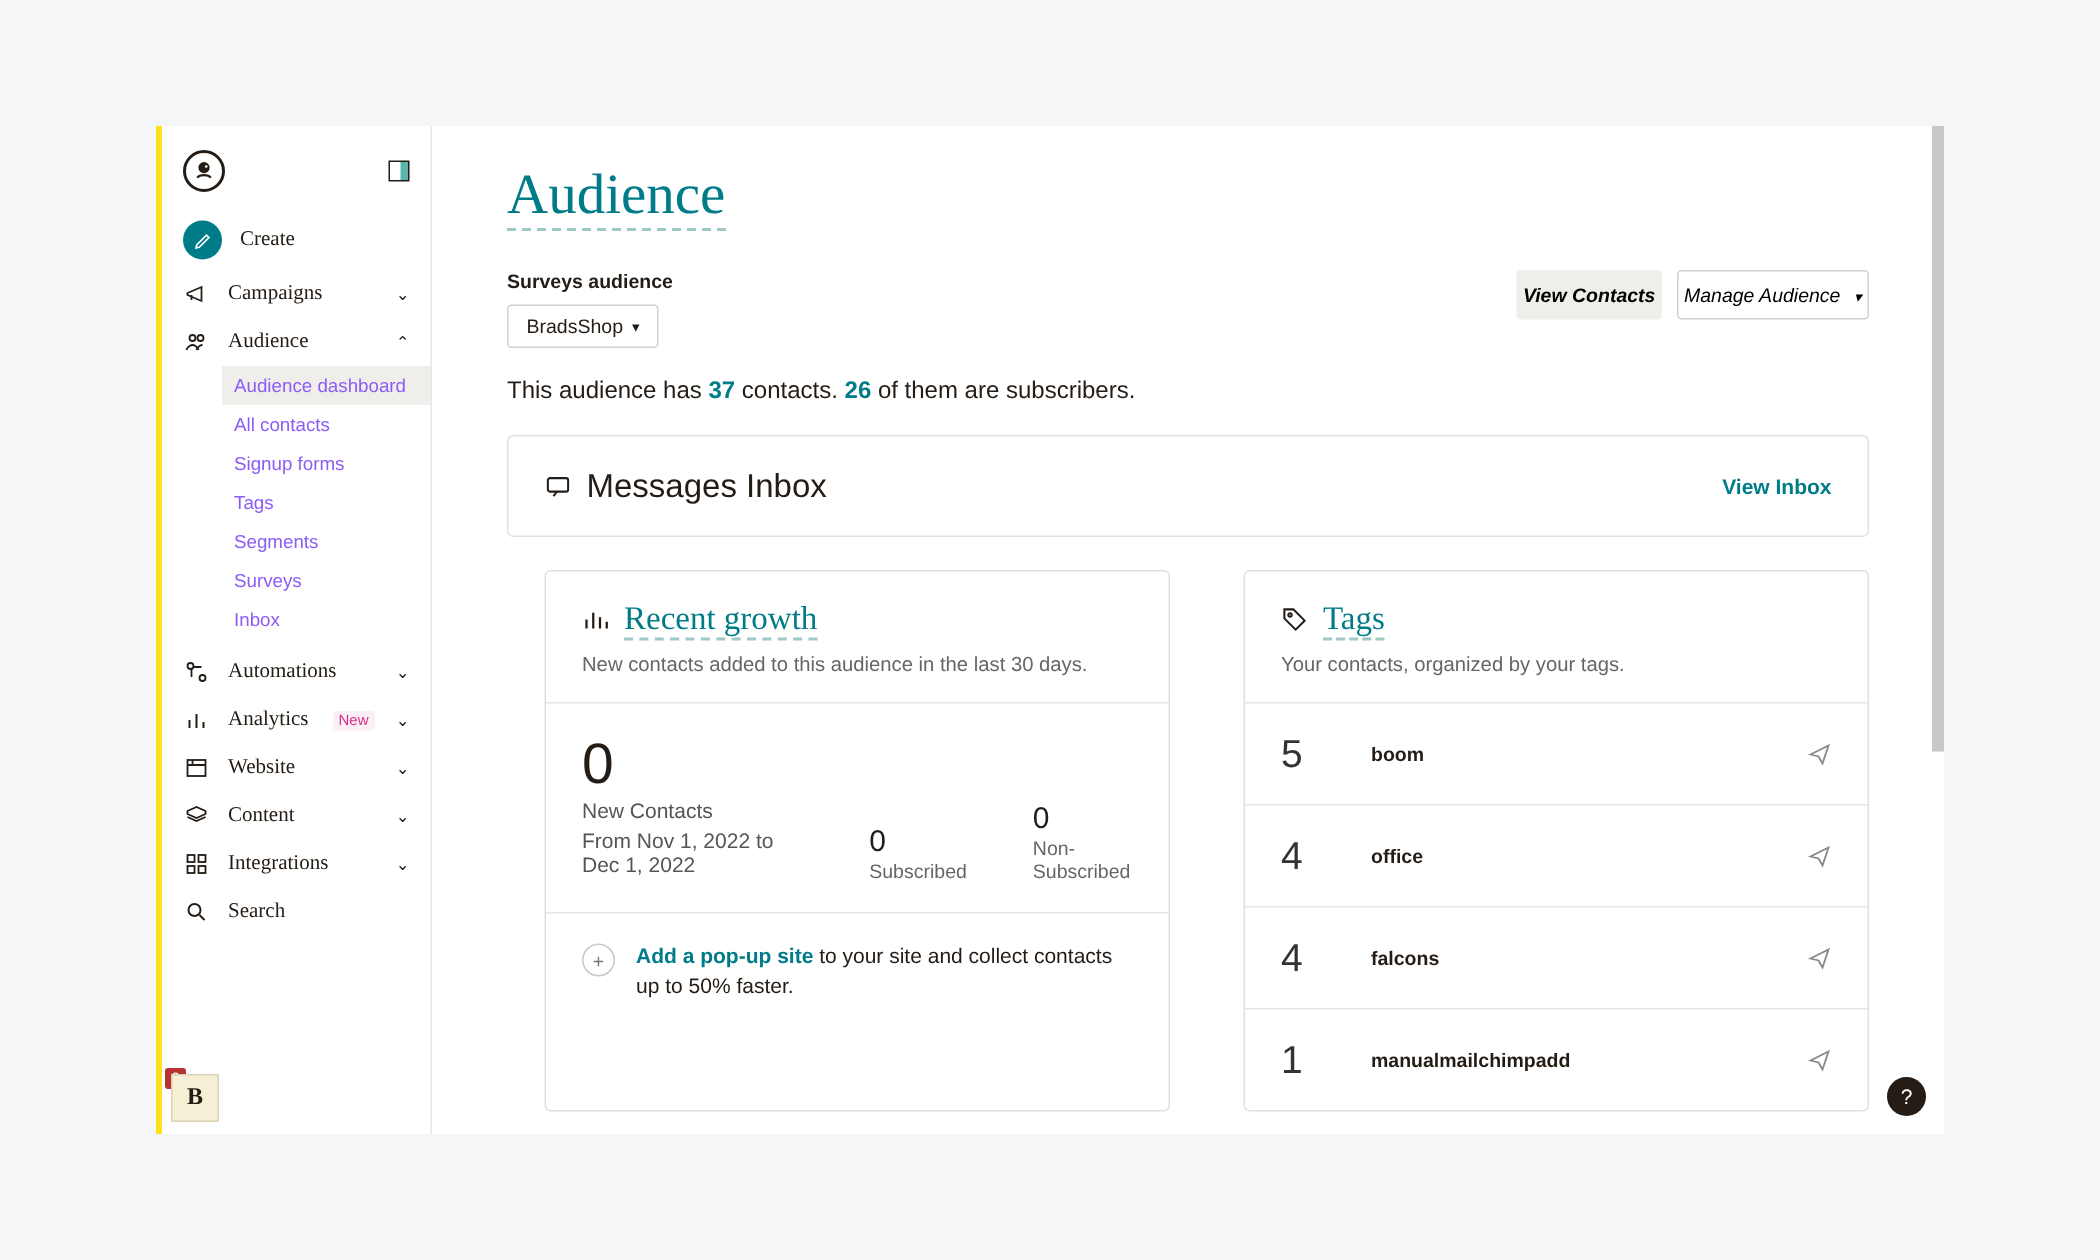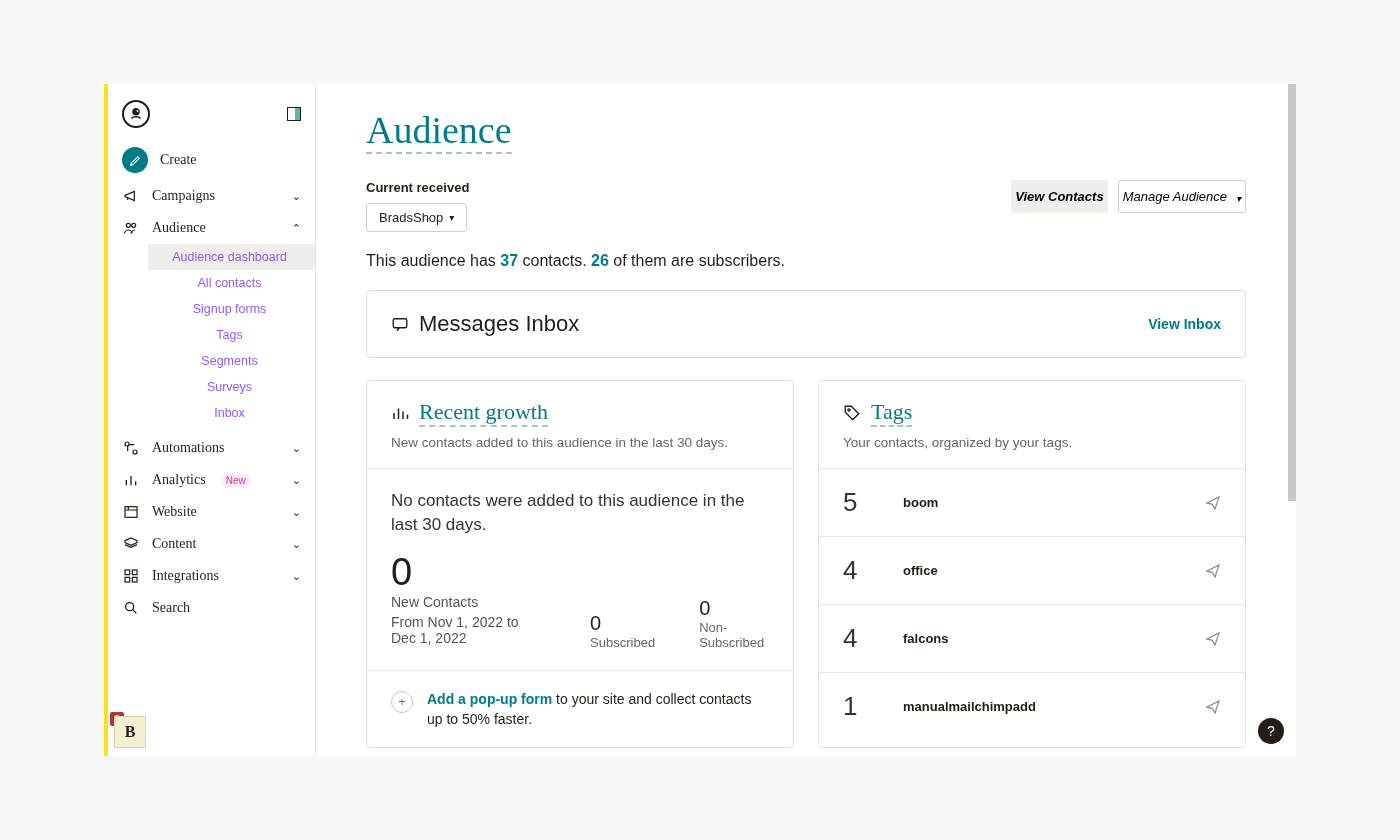--- a/index.html
+++ b/index.html
@@ -17,27 +17,26 @@
     top: 84px;
     right: 104px;
     bottom: 84px;
     background: #fff;
     border-left: 4px solid #ffe01b;
     display: flex;
     overflow: hidden;
   }
   
   .sidebar {
-    width: 208px;
+    width: 180px;
     border-right: 1px solid #e6e6e6;
     display: flex;
     flex-direction: column;
     padding-top: 8px;
     position: relative;
-    text-align: center;
   }
   .sidebar-top {
     display: flex;
     align-items: center;
     justify-content: space-between;
     padding: 8px 14px 12px 14px;
   }
   .logo {
     width: 28px; height: 28px; border-radius: 50%;
     border: 2px solid #241c15;
@@ -114,21 +113,21 @@
   .summary-line { font-size:16px; margin-top:20px; }
   .summary-line .num { color:#007c89; font-weight:600; }
   .card {
     border:1px solid #e0e0e0; border-radius:4px; background:#fff;
   }
   .inbox-card { margin-top:20px; padding:20px 24px; display:flex; justify-content:space-between; align-items:flex-start; }
   .inbox-left h2 { font-size:22px; font-weight:500; display:flex; align-items:center; gap:10px; }
   .inbox-left p { font-size:14px; color:#666; margin-top:6px; }
   .view-inbox { color:#007c89; font-size:14px; font-weight:700; cursor:pointer; align-self:center; }
   .grid2 { display:flex; gap:24px; margin-top:22px; }
-  .grid2 > .card { flex:1; }
+  .grid2 > .card { flex:1;margin-left:25px; }
   .panel-head { padding:18px 24px; }
   .panel-head h3 {
     font-family: Georgia, serif; color:#007c89; font-size:22px; font-weight:400;
     border-bottom:2px dashed #9ec9c6; display:inline;
   }
   .panel-head .sub { font-size:13.5px; color:#666; margin-top:8px; }
   .panel-head .row { display:flex; align-items:center; gap:10px; }
   .section-divider { border-top:1px solid #e6e6e6; }
   .growth-body { padding:20px 24px; }
   .growth-empty { font-size:17px; color:#333; line-height:1.4; margin-bottom:14px; }
@@ -291,21 +290,21 @@
     <div class="account-chip">B</div>
   </div>
 
   <div class="main">
     <div class="scroll-indicator"></div>
     <div class="main-inner">
       <h1 class="page-title">Audience</h1>
 
       <div class="aud-header">
         <div>
-          <div class="current-label">Current received</div>
+          <div class="current-label">Surveys audience</div>
           <div class="aud-select">
             <span>BradsShop</span>
             <span style="font-size:10px">▾</span>
           </div>
         </div>
         <div class="aud-actions">
           <button class="btn btn-light">View Contacts</button>
           <button class="btn btn-outline">
             <span>Manage Audience</span>
             <span style="font-size:10px">▾</span>
@@ -341,42 +340,41 @@
                 <svg width="18" height="18" viewBox="0 0 24 24" fill="none" stroke="#241c15" stroke-width="2">
                     <path d="M4 20V12M10 20V6M16 20V10M22 20V14"></path>
                   </svg>
               </span>
               <h3>Recent growth</h3>
             </div>
             <p class="sub">New contacts added to this audience in the last 30 days.</p>
           </div>
           <div class="section-divider"></div>
           <div class="growth-body">
-            <p class="growth-empty">No contacts were added to this audience in the last 30 days.</p>
             <div class="growth-stats">
               <div>
                 <div class="big-zero">0</div>
                 <div class="nc-label">New Contacts</div>
                 <div class="nc-range">From Nov 1, 2022 to Dec 1, 2022</div>
               </div>
               <div class="stat-col">
                 <div class="sv">0</div>
                 <div class="sl">Subscribed</div>
               </div>
               <div class="stat-col">
                 <div class="sv">0</div>
                 <div class="sl">Non-Subscribed</div>
               </div>
             </div>
           </div>
           <div class="section-divider"></div>
           <div class="popup-row">
             <div class="plus-circ">+</div>
             <div class="popup-text">
-              <span class="lnk">Add a pop-up form</span><span> to your site and collect contacts up to 50% faster.</span>
+              <span class="lnk">Add a pop-up site</span><span> to your site and collect contacts up to 50% faster.</span>
             </div>
           </div>
         </div>
 
         <div class="card">
           <div class="panel-head">
             <div class="row">
               <span>
                 <svg width="18" height="18" viewBox="0 0 24 24" fill="none" stroke="#241c15" stroke-width="1.8">
                     <path d="M3 3h8l10 10-8 8L3 11V3z"></path>

